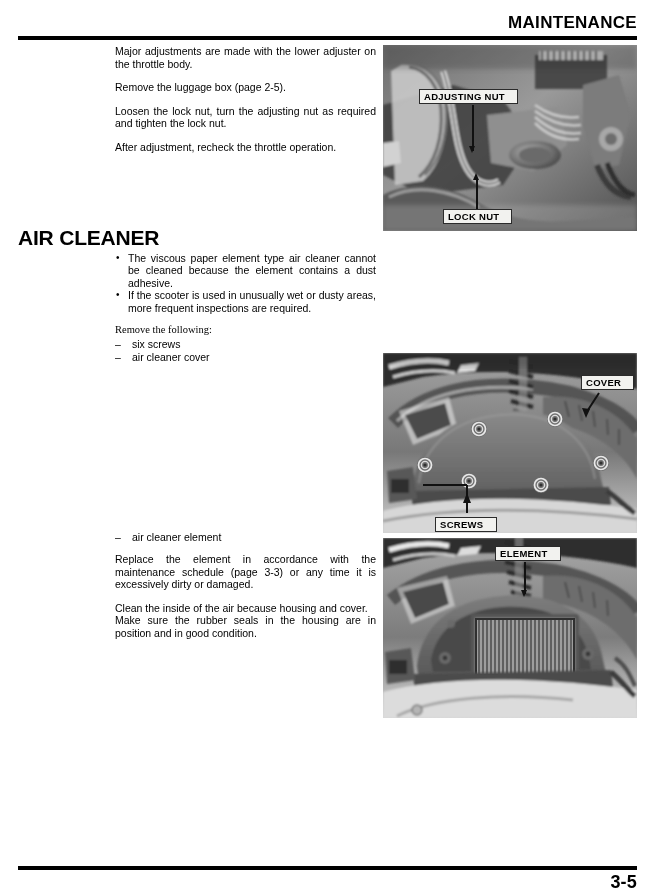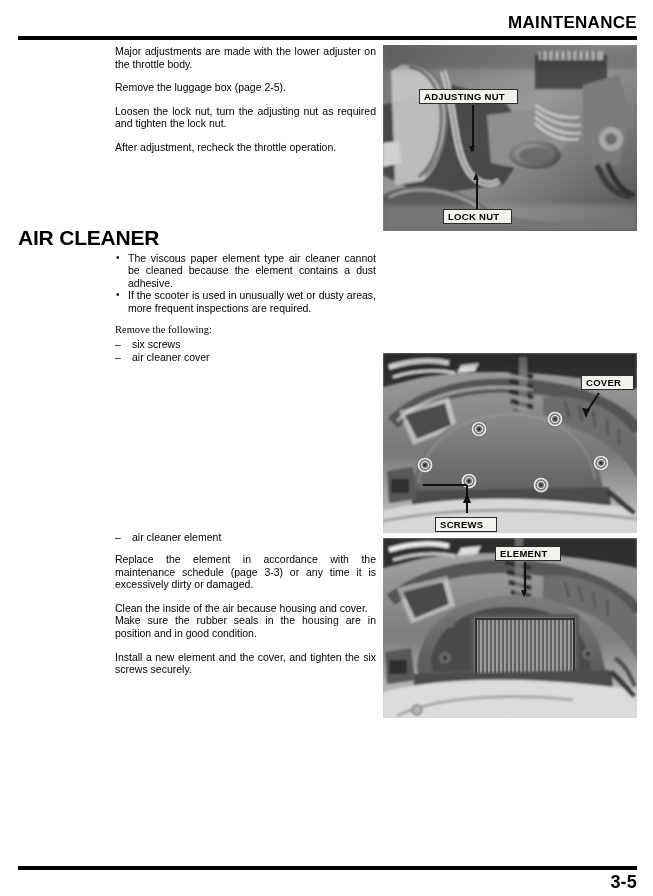--- a/index.html
+++ b/index.html
@@ -228,21 +228,20 @@
   <div class="col-text" style="top:531px;">
     <ul class="dash-list" style="margin-bottom:9px;">
       <li>
         <span class="dash">–</span>
         <span>air cleaner element</span>
       </li>
     </ul>
     <p class="body">Replace the element in accordance with the maintenance schedule (page 3-3) or any time it is excessively dirty or damaged.</p>
     <p class="body" style="margin-bottom:0;">Clean the inside of the air because housing and cover.</p>
     <p class="body">Make sure the rubber seals in the housing are in position and in good condition.</p>
-    <p class="body last">Install a new element and the cover, and tighten the six screws securely.</p>
   </div>
 
   <div class="photo" style="left:383px; top:45px; width:254px; height:186px;">
     <svg class="photo-svg" viewBox="0 0 254 186" preserveAspectRatio="none">
       <defs>
         <linearGradient id="g1a" x1="0" y1="0" x2="1" y2="1">
           <stop offset="0%" stop-color="#6e6e6e"></stop>
           <stop offset="45%" stop-color="#9a9a9a"></stop>
           <stop offset="100%" stop-color="#4f4f4f"></stop>
         </linearGradient>

